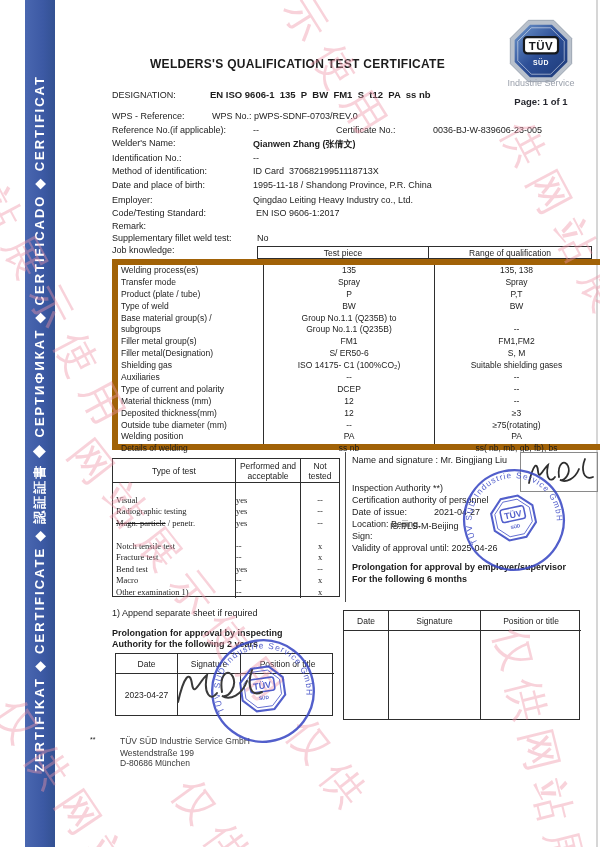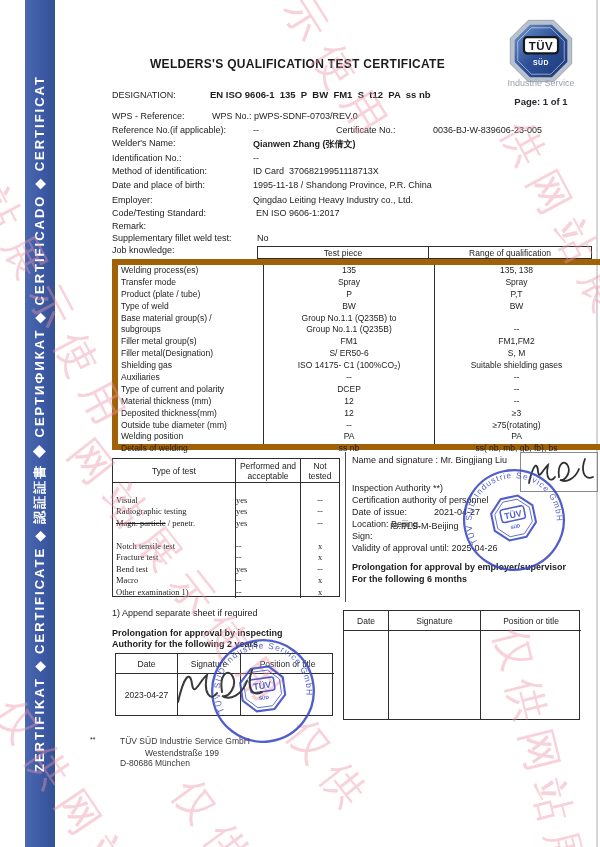--- a/index.html
+++ b/index.html
@@ -315,16 +315,16 @@
     <div class="bt-cell" style="left:0;top:0;width:45px;height:20px;border-right:1px solid #2e2e2e;border-bottom:1px solid #2e2e2e;">Date</div>
     <div class="bt-cell" style="left:45px;top:0;width:92px;height:20px;border-right:1px solid #2e2e2e;border-bottom:1px solid #2e2e2e;">Signature</div>
     <div class="bt-cell" style="left:137px;top:0;width:100px;height:20px;border-bottom:1px solid #2e2e2e;">Position or title</div>
     <div class="bt-cell" style="left:0;top:20px;width:45px;height:89px;border-right:1px solid #2e2e2e;"></div>
     <div class="bt-cell" style="left:45px;top:20px;width:92px;height:89px;border-right:1px solid #2e2e2e;"></div>
     <div class="bt-cell" style="left:137px;top:20px;width:100px;height:89px;"></div>
   </div>
 
   <span class="t" style="left:90px;top:736px;font-size:7px;">**</span>
   <span class="t sm" style="left:120px;top:736px;color:#3a3a3a;">TÜV SÜD Industrie Service GmbH</span>
-  <span class="t sm" style="left:120px;top:748px;color:#3a3a3a;margin-left:25px;">Westendstraße 199</span>
+  <span class="t sm" style="left:120px;top:748px;color:#3a3a3a;">Westendstraße 199</span>
   <span class="t sm" style="left:120px;top:758px;color:#3a3a3a;">D-80686 München</span>
 
 </div>
 
 </body></html>

